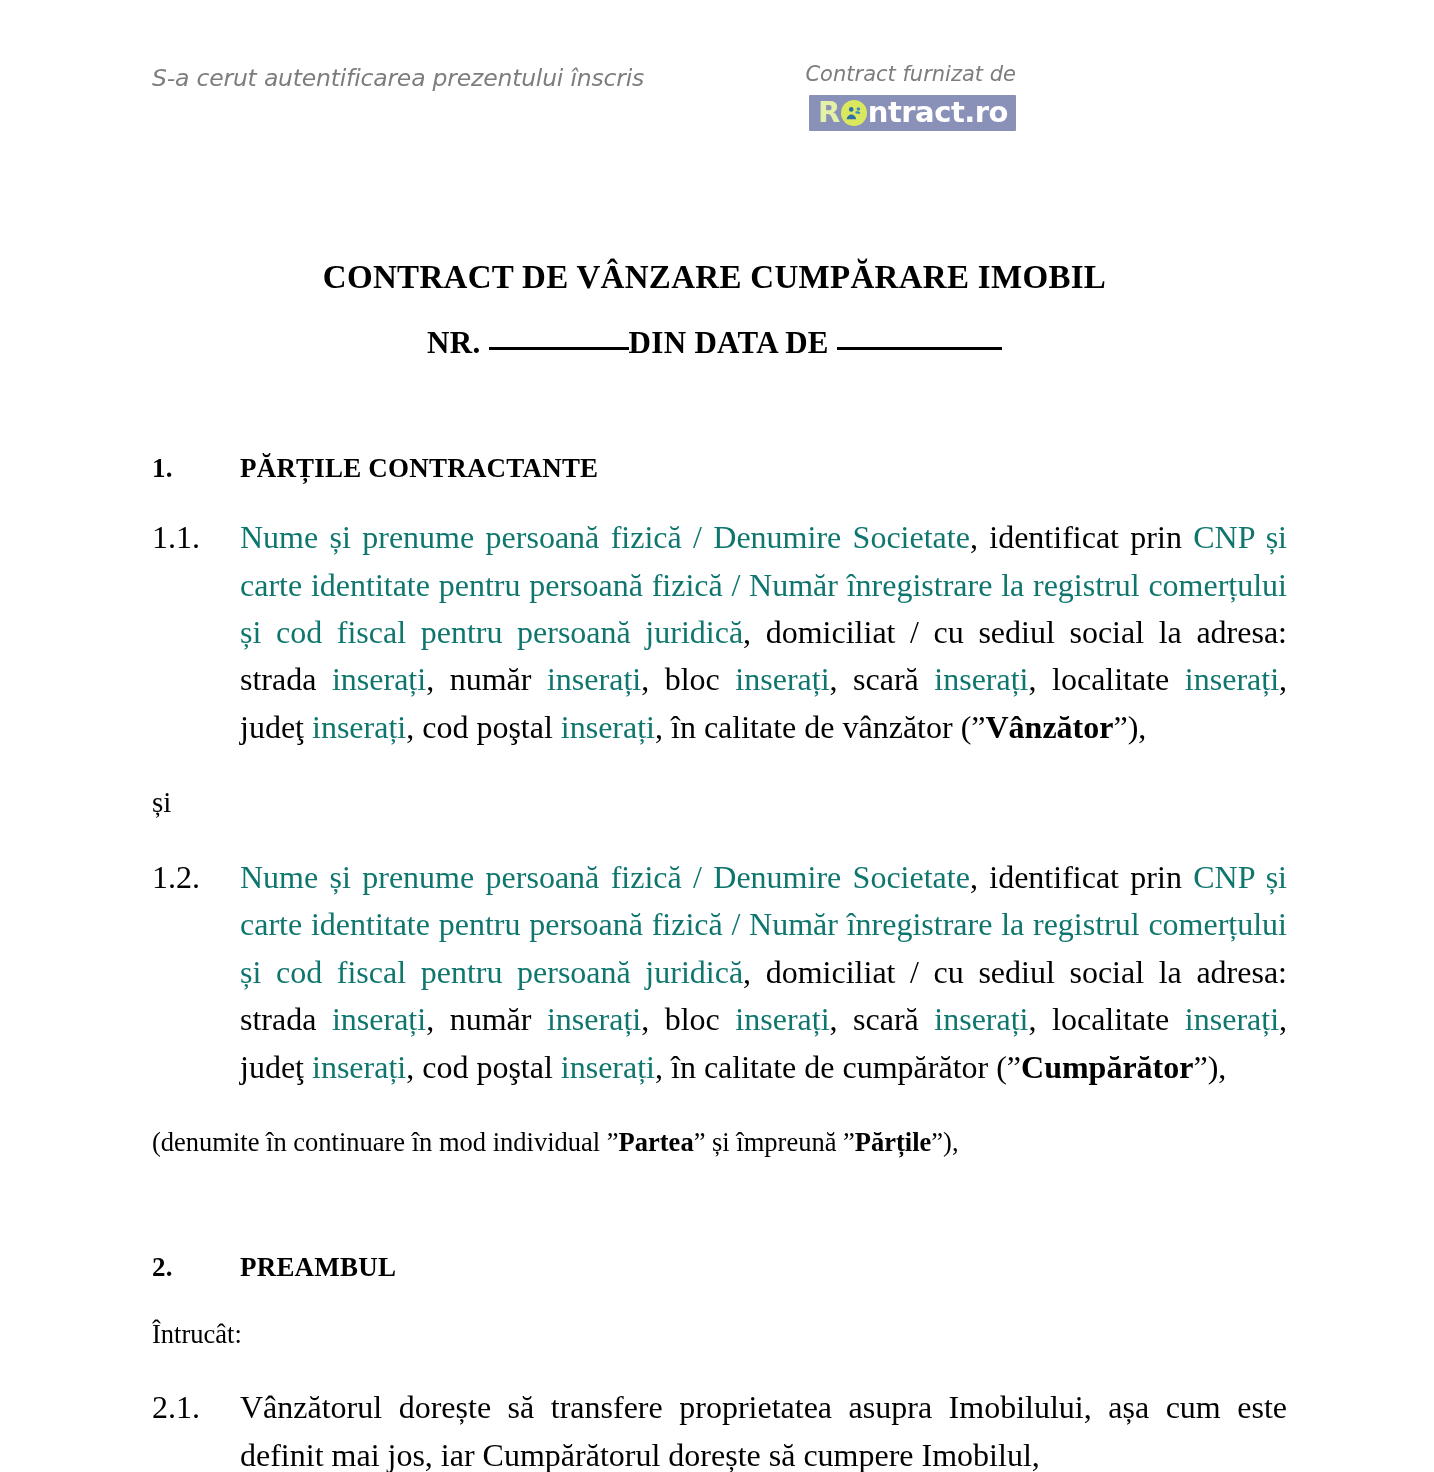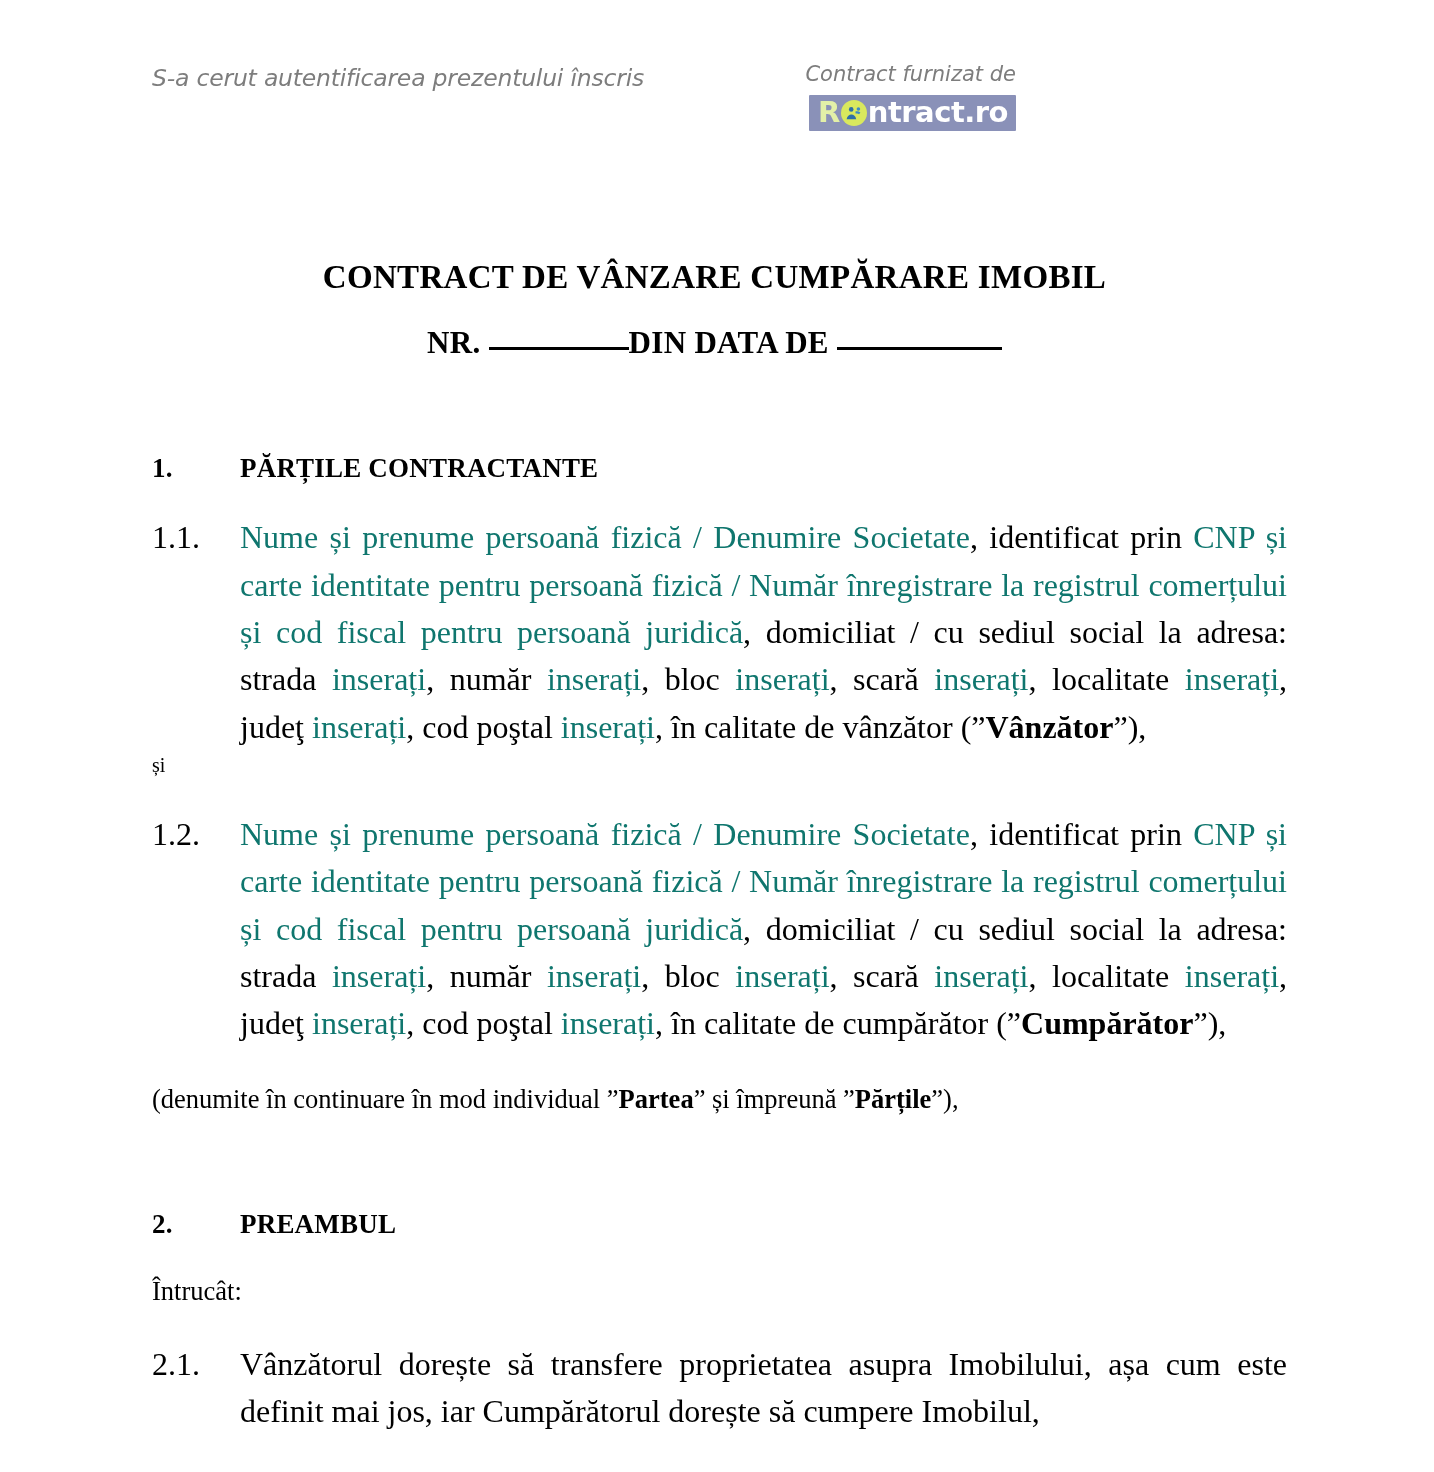--- a/index.html
+++ b/index.html
@@ -156,22 +156,23 @@
     line-height: 1.48;
   }
   .clause .cl-num { width: 88px; flex: none; }
   .clause .cl-body { flex: 1; text-align: justify; }
   .clause .cl-body.left { text-align: left; }
 
   .blue { color: #0f766e; }
   b, .bold { font-weight: bold; }
 
   .sep-si {
-    font-size: 20px;
+    font-size: 29px;
     line-height: 1.48;
+    margin-top: 30px;
   }
 
   .caret {
     display: inline-block;
     width: 2px;
     height: 28px;
     background: #000;
     vertical-align: -5px;
     margin-left: 8px;
   }

